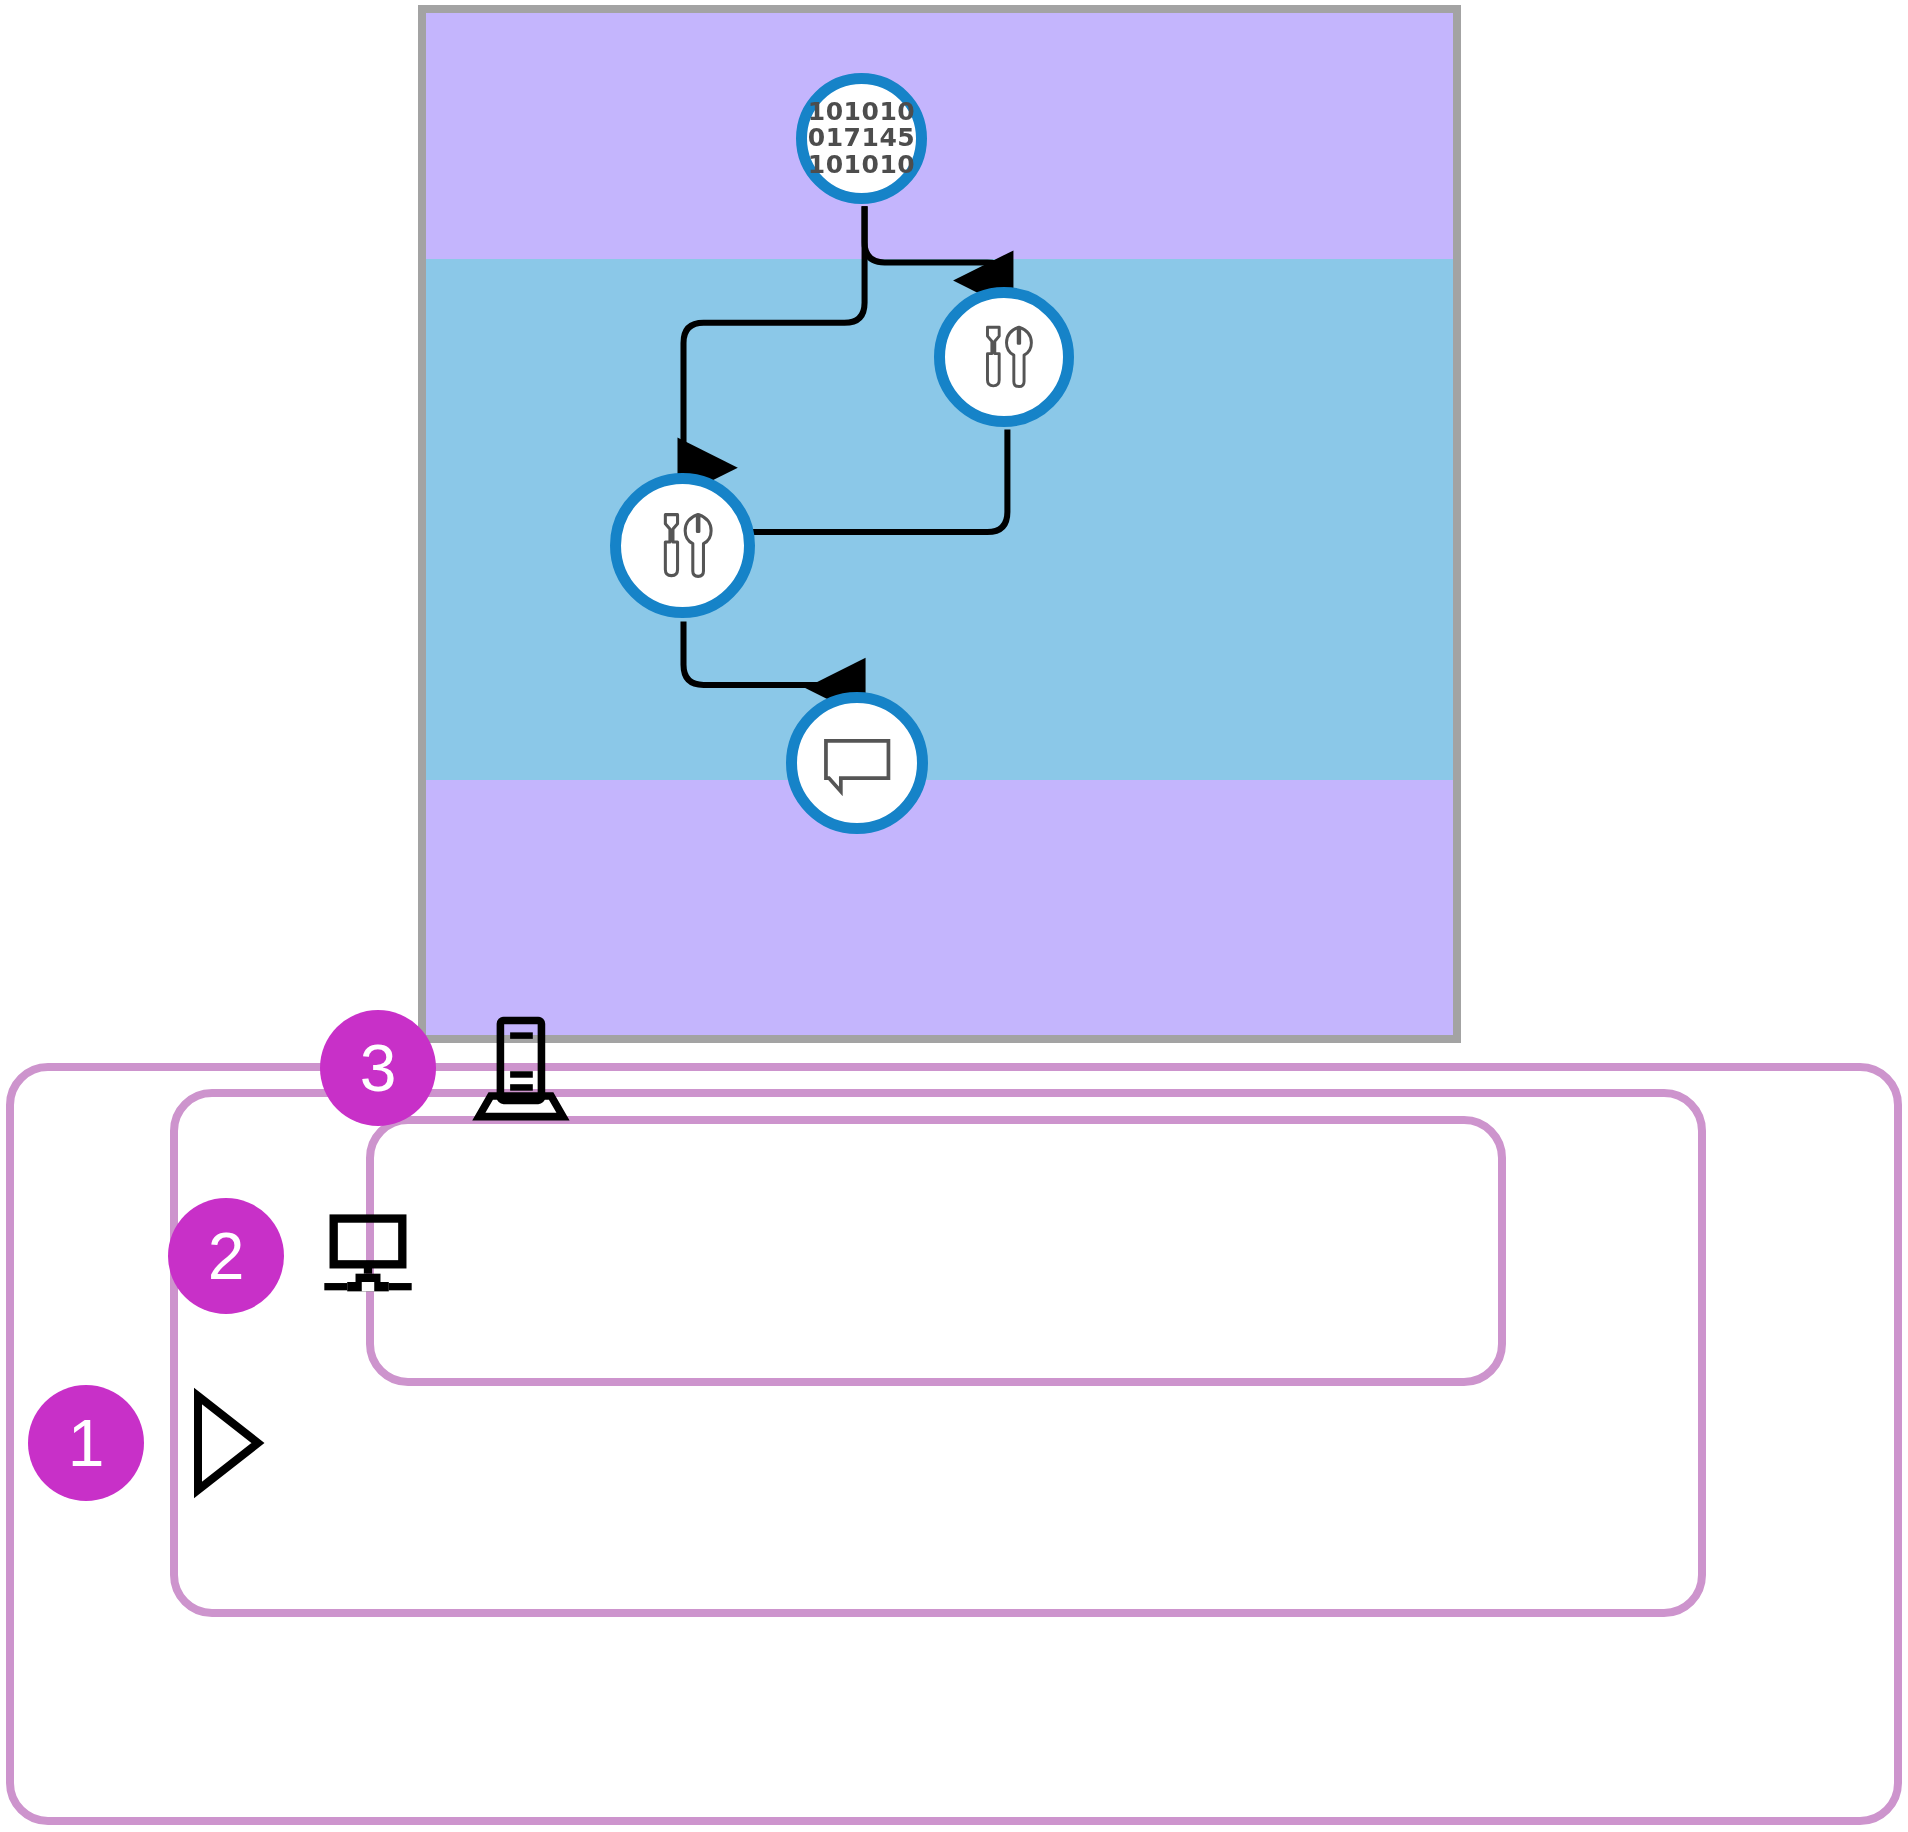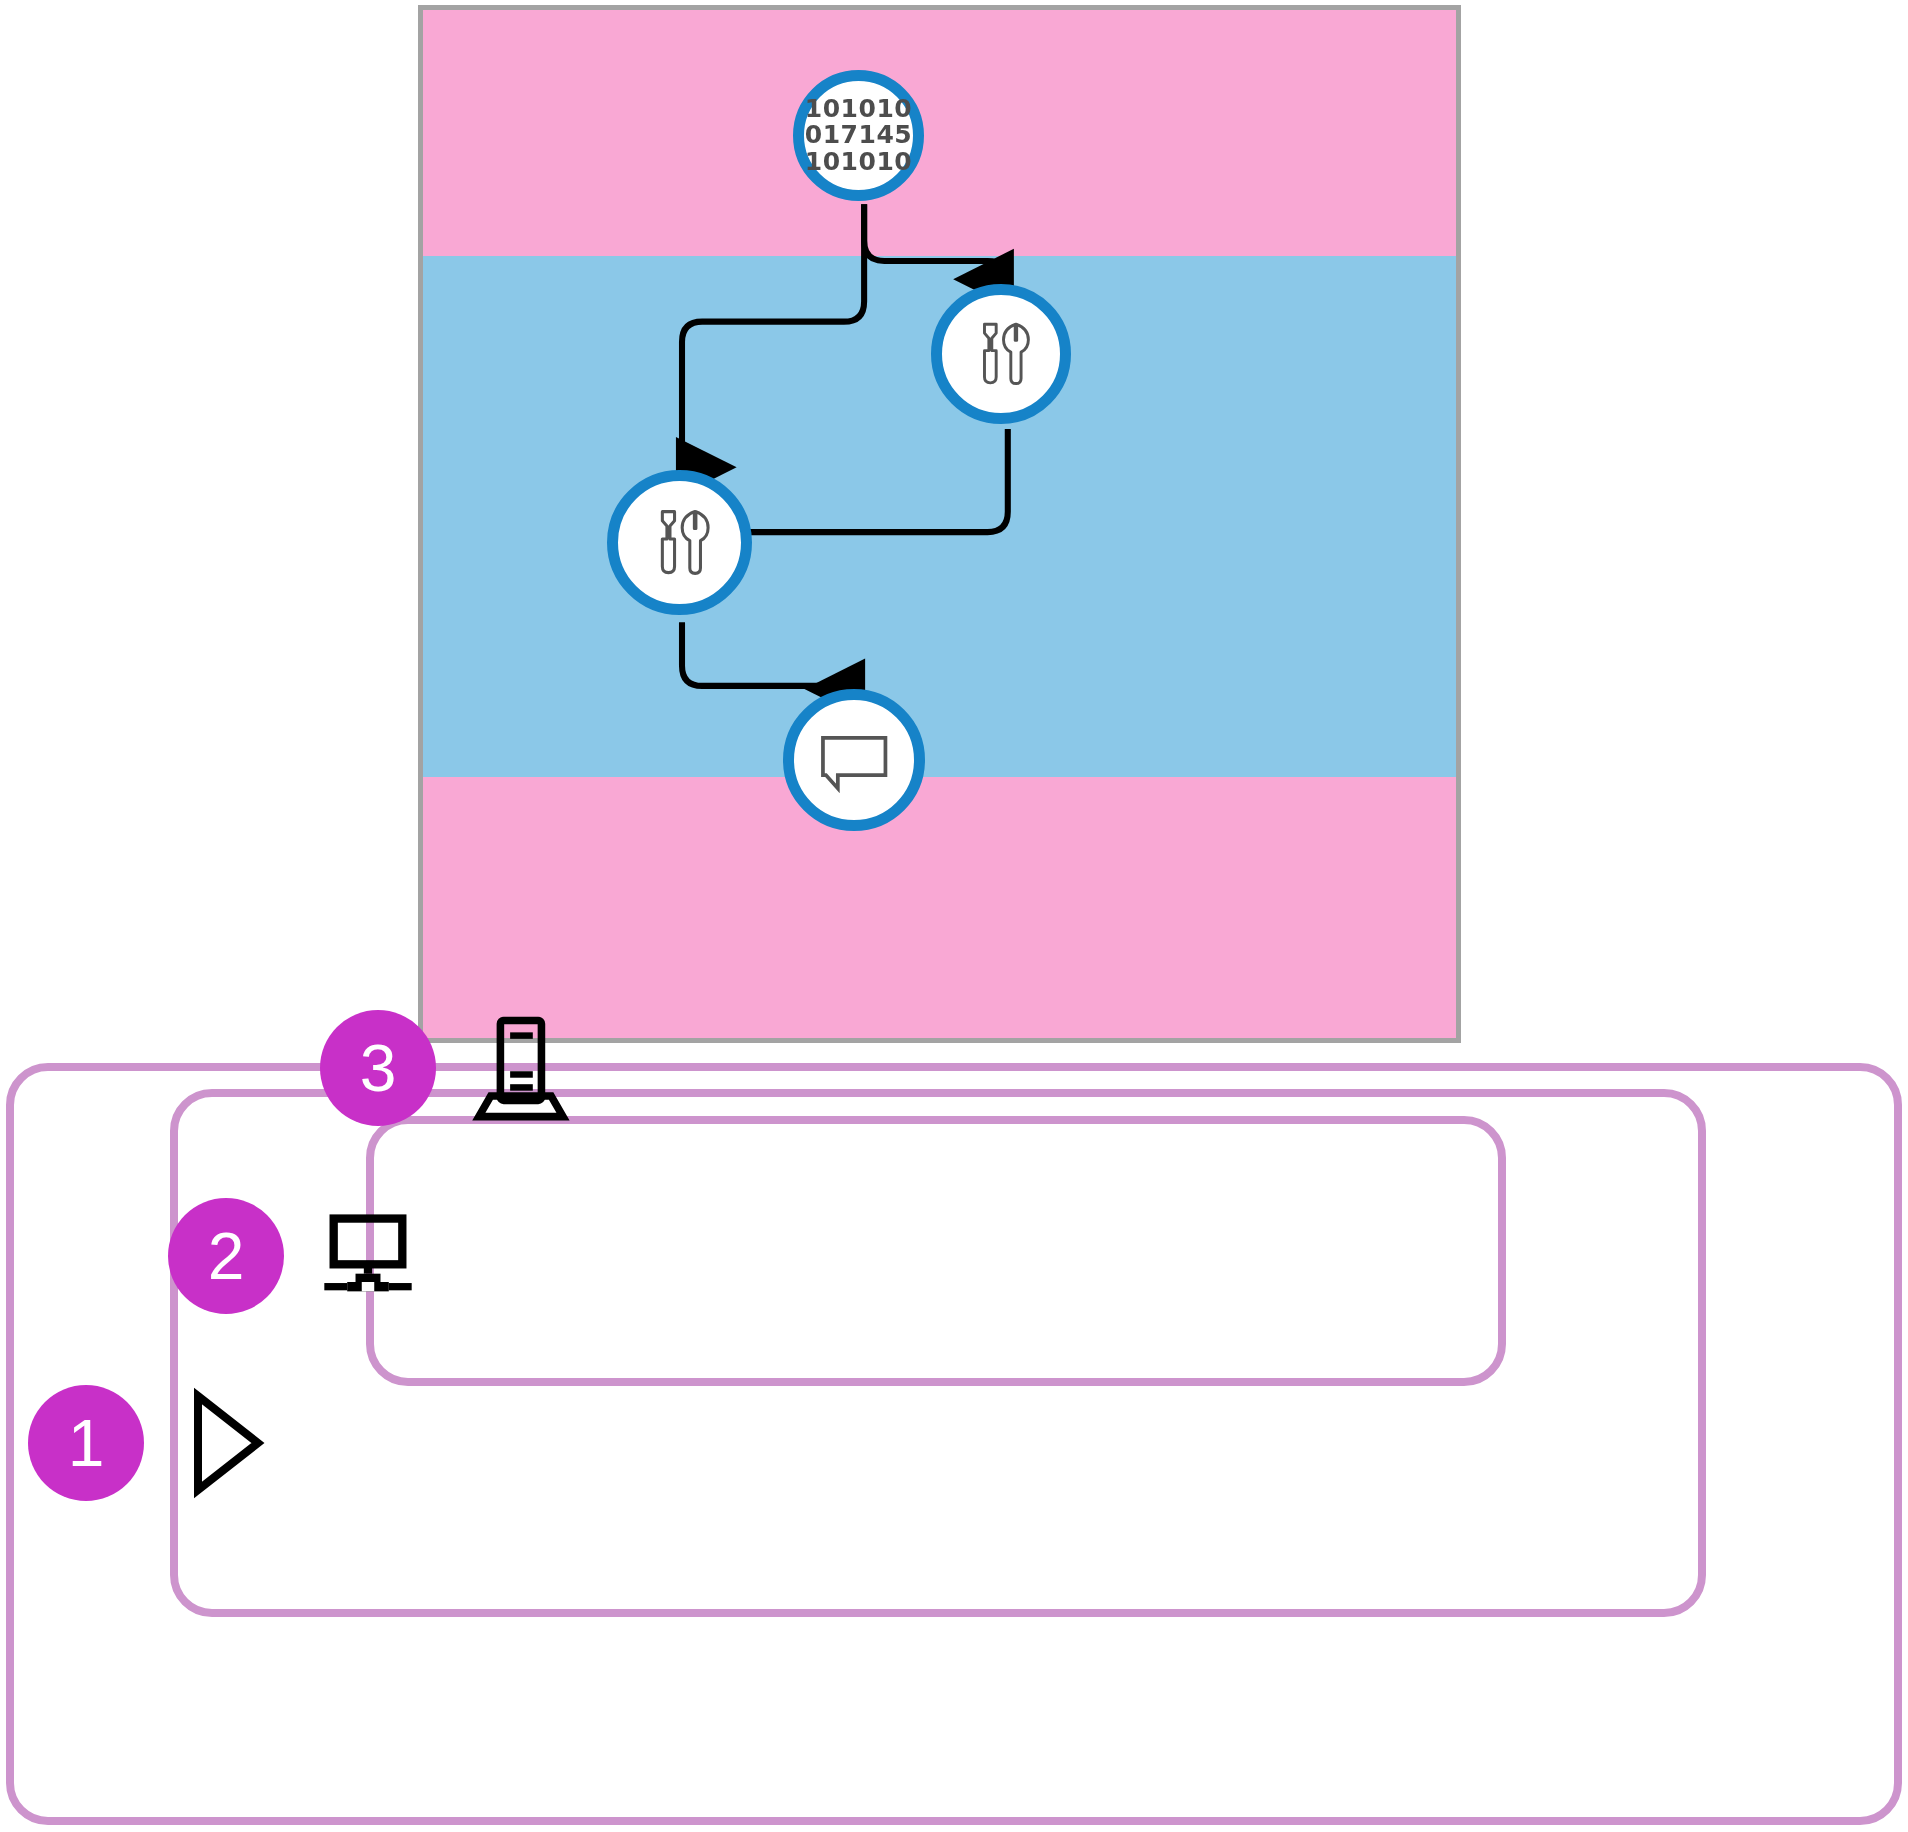--- a/index.html
+++ b/index.html
@@ -23,22 +23,22 @@
   }
 
   
   .diagram-panel {
     position: absolute;
     left: 418px;
     top: 5px;
     width: 1043px;
     height: 1038px;
     box-sizing: border-box;
-    border: 5px solid #a3a3a3;
-    background: #f9a8d4;
+    border: 8px solid #a3a3a3;
+    background: #c4b5fd;
     overflow: hidden;
   }
   .band-blue {
     position: absolute;
     left: 0;
     right: 0;
     top: 246px;
     height: 521px;
     background: #8bc8e8;
   }

